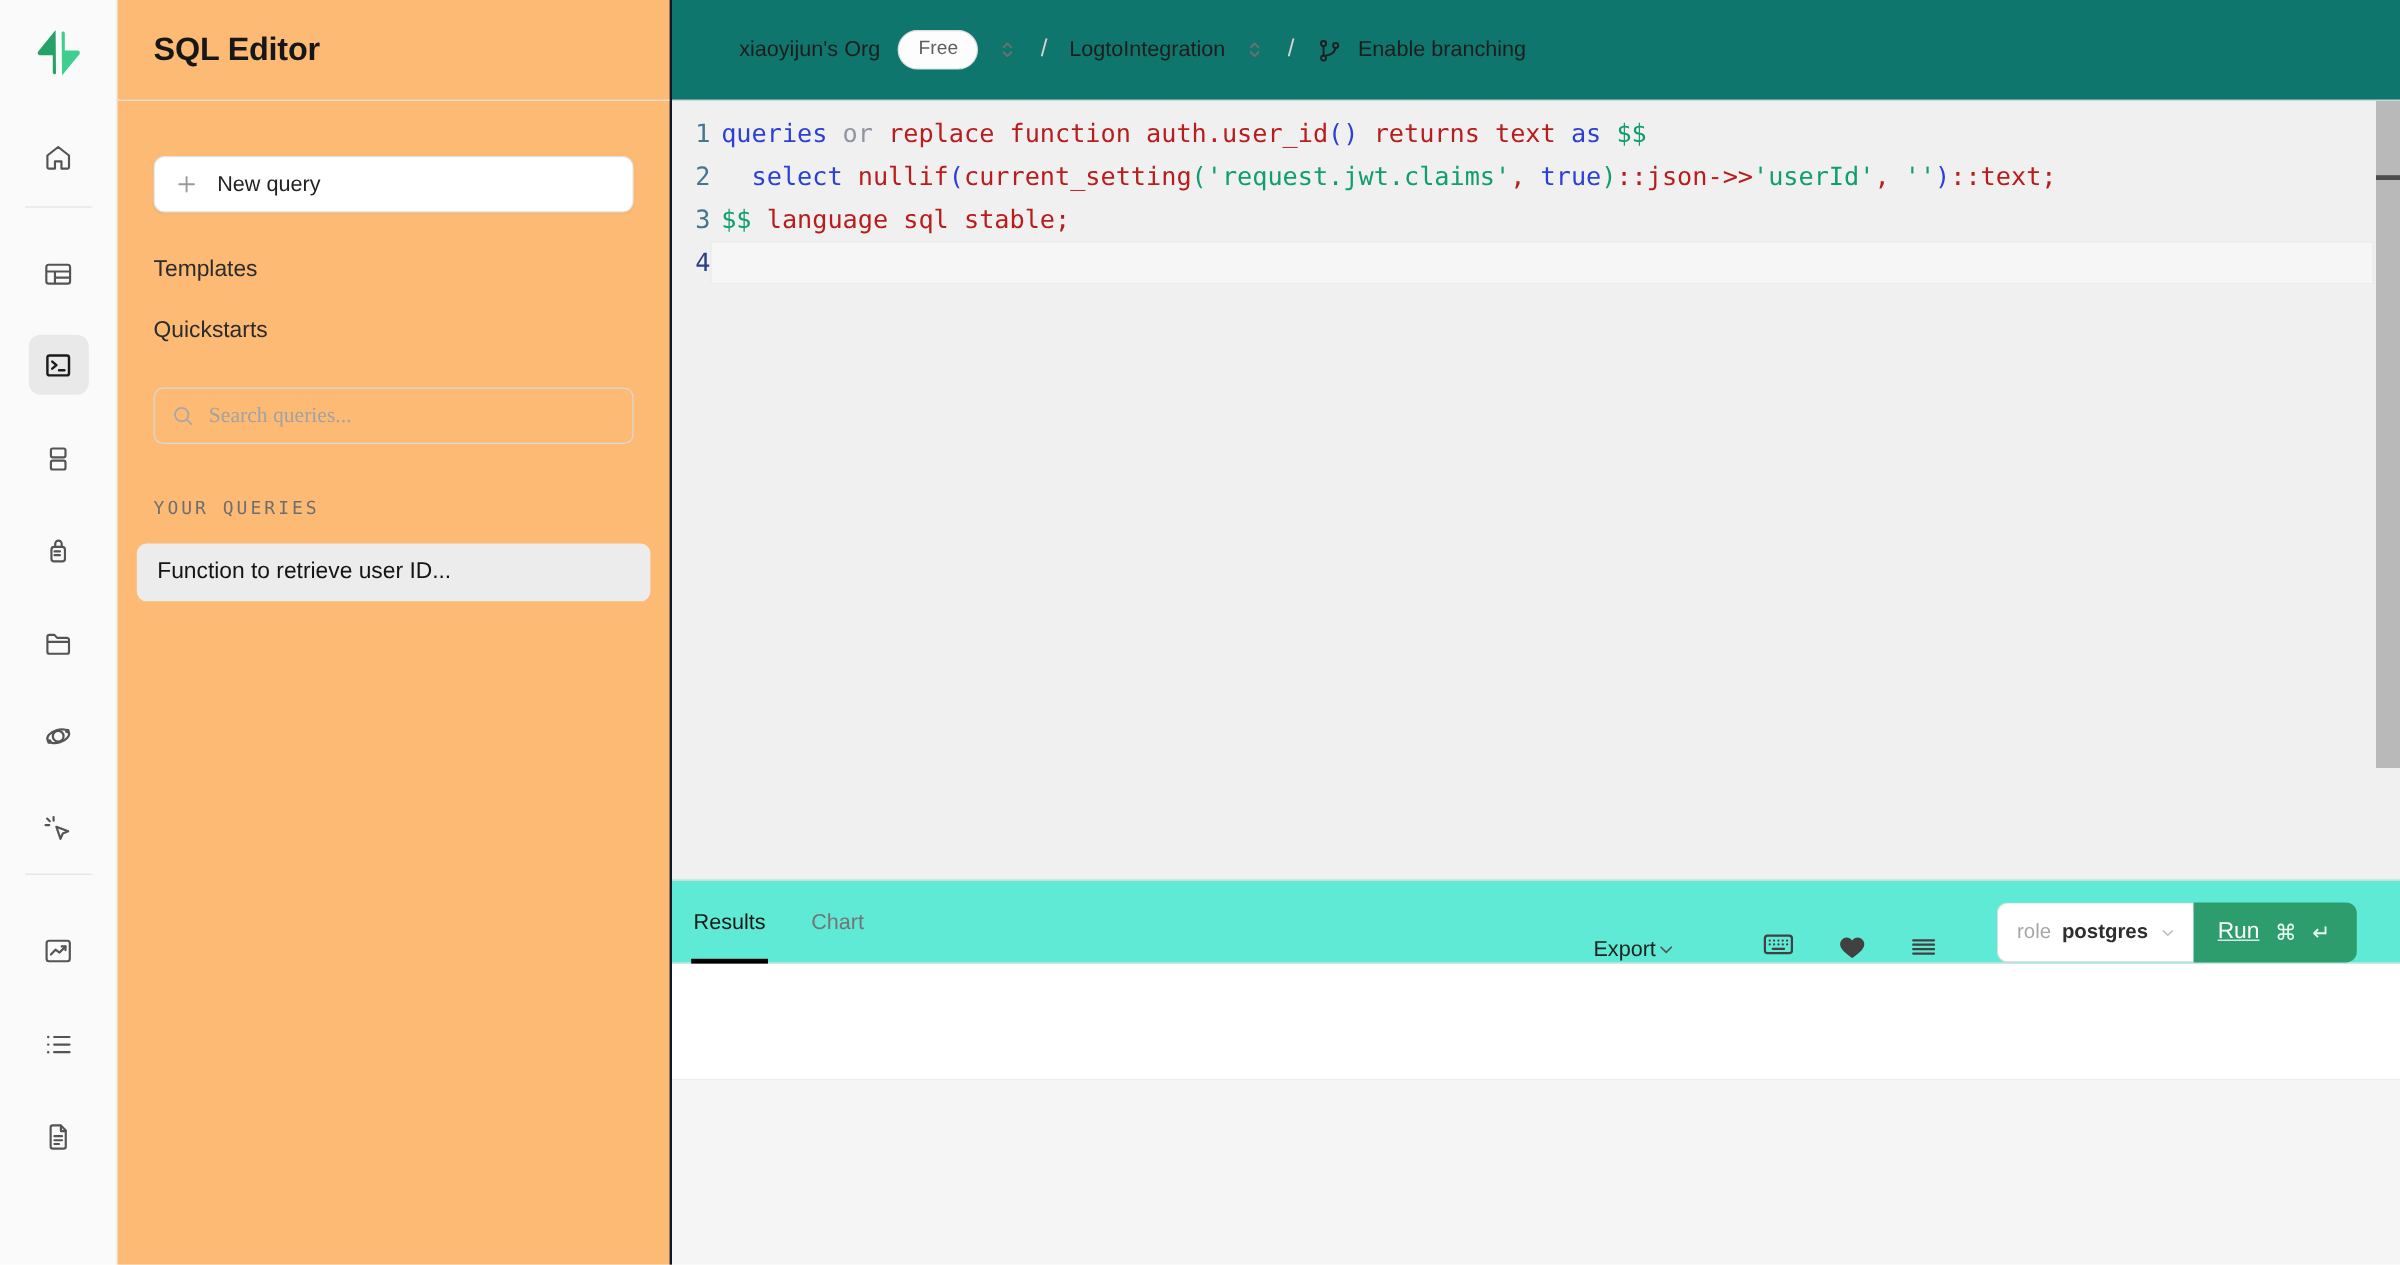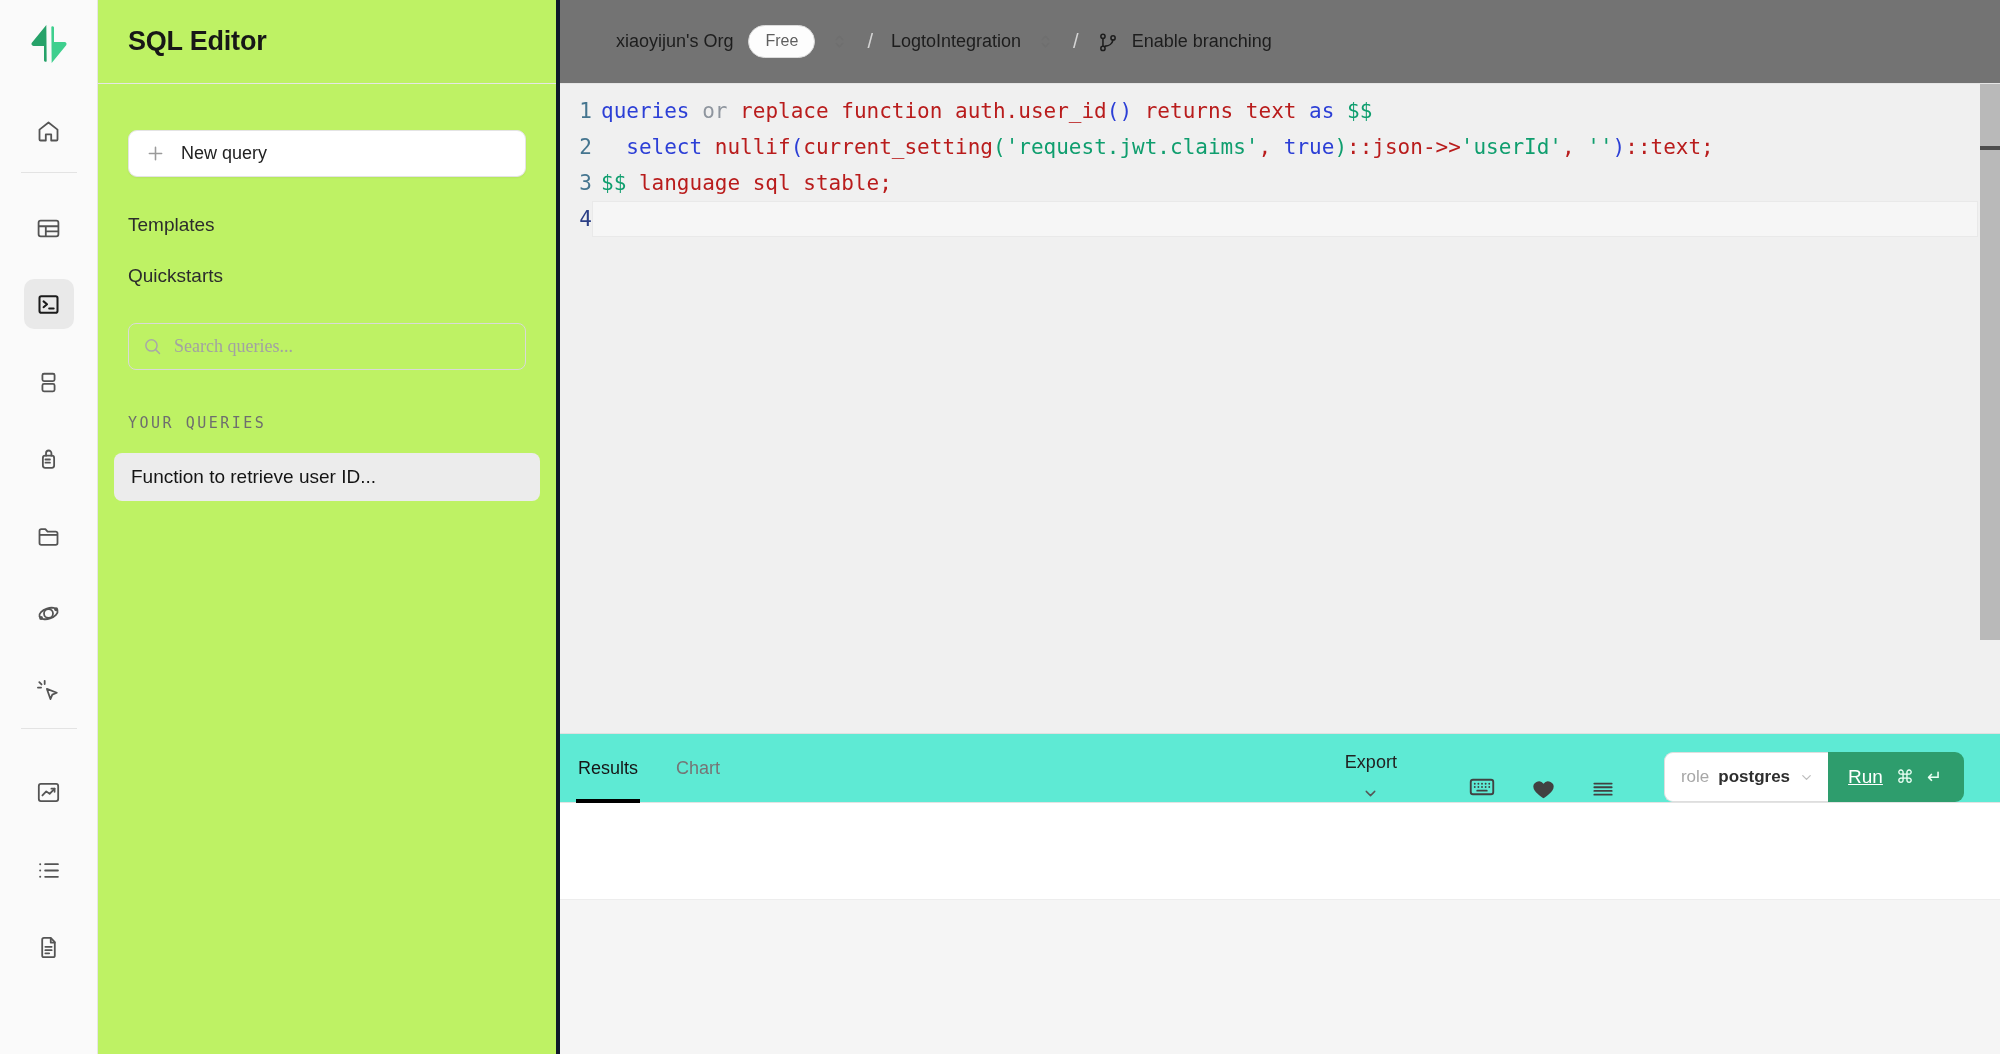--- a/index.html
+++ b/index.html
@@ -11,21 +11,21 @@
   .rail { position:absolute; left:0; top:0; bottom:0; width:98px; background:#fafafa;
           border-right:1px solid #e6e6e6; display:flex; flex-direction:column; align-items:center; }
   .rail .logo { width:44px; height:44px; margin-top:22px; display:flex; align-items:center; justify-content:center; cursor:pointer; }
   .rail-btn { width:50px; height:50px; border-radius:10px; display:flex; align-items:center; justify-content:center;
               color:#545454; cursor:pointer; }
   .rail-btn svg { width:27px; height:27px; }
   .rail-btn.active { background:#e9e9e9; color:#1b1b1b; }
   .rail-div { width:56px; height:1px; background:#e3e3e3; }
 
   
-  .sidebar { position:absolute; left:98px; top:0; bottom:0; width:462px; background:#bef264; border-right:4px solid #0f172a; }
+  .sidebar { position:absolute; left:98px; top:0; bottom:0; width:462px; background:#fdba74; border-right:2px solid #0f172a; }
   .sidebar-header { height:84px; border-bottom:1px solid #e6e6e6; display:flex; align-items:center; padding-left:30px; }
   .page-title { font-size:27px; font-weight:700; color:#171717; letter-spacing:-0.2px; }
   .sidebar-body { padding:0 30px; }
   .new-query-btn { margin-top:46px; height:47px; width:100%; background:#fff; border:1px solid #e4e4e4; border-radius:9px;
                    box-shadow:0 1px 2px rgba(0,0,0,0.05); display:flex; align-items:center; gap:15px; padding-left:16px; cursor:pointer; }
   .new-query-btn .plus { color:#9a9a9a; display:flex; }
   .new-query-btn .lbl { font-size:18px; color:#222; font-weight:500; }
   .side-link { margin-top:37px; font-size:19px; color:#2c2c2c; cursor:pointer; width:max-content; }
   .side-link + .side-link { margin-top:29px; }
   .search-box { margin-top:36px; height:47px; border:1px solid #d9d9d9; border-radius:8px; display:flex; align-items:center;
@@ -34,21 +34,21 @@
                       font-family:Liberation Serif, serif; }
   .search-box input::placeholder { color:#a2a2a2; }
   .section-label { margin-top:44px; font-family:"DejaVu Sans Mono", monospace; font-size:15px; color:#6e6e6e; letter-spacing:2.5px; }
   .query-list { margin:21px -14px 0; }
   .query-item { height:48px; border-radius:8px; display:flex; align-items:center; padding-left:17px; font-size:19px;
                 color:#141414; cursor:pointer; white-space:nowrap; overflow:hidden; }
   .query-item.selected { background:#ececec; }
 
   
   .main { position:absolute; left:560px; right:0; top:0; bottom:0; }
-  .topbar { position:absolute; left:0; right:0; top:0; height:84px; background:#737373; border-bottom:1px solid #e6e6e6;
+  .topbar { position:absolute; left:0; right:0; top:0; height:84px; background:#0f766e; border-bottom:1px solid #e6e6e6;
             display:flex; align-items:center; padding-left:56px; }
   .crumb { display:flex; align-items:center; gap:15px; cursor:pointer; }
   .crumb-label { font-size:18px; color:#1d1d1d; }
   .plan-pill { border:1px solid #dcdcdc; background:#fdfdfd; border-radius:999px; padding:6px 16px 7px; font-size:16px; color:#5f5f5f; }
   .updown { color:#6f6f6f; display:flex; }
   .crumb-sep { font-size:20px; color:#d4d4d4; margin:0 18px; }
   .branch-btn { display:flex; align-items:center; gap:13px; cursor:pointer; color:#1d1d1d; }
   .branch-btn .lbl { font-size:18px; }
 
   
@@ -70,21 +70,21 @@
   .vscroll .marker { position:absolute; left:0; right:0; top:62px; height:4px; background:#4d4d4d; }
 
   
   .results-bar { position:absolute; left:0; right:0; top:733px; height:70px; background:#5eead4;
                  border-top:1px solid #e0e0e0; border-bottom:1px solid #e3e3e3; display:flex; align-items:flex-end; padding:0 36px 0 16px; }
   .tab { height:100%; display:flex; align-items:center; padding:0 2px; margin-right:34px; font-size:18px; color:#757575;
          position:relative; cursor:pointer; }
   .tab.active { color:#161616; }
   .tab.active::after { content:""; position:absolute; left:0; right:0; bottom:-1px; height:4px; background:#000; }
   .bar-spacer { flex:1; }
-  .export-btn { display:flex; align-items:center; gap:12px; font-size:18px; color:#222; cursor:pointer; margin-right:70px;flex-direction:column; }
+  .export-btn { display:flex; align-items:center; font-size:18px; color:#222; cursor:pointer; margin-right:70px; }
   .export-btn .chev { color:#555; display:flex; }
   .icon-btn { color:#414141; display:flex; align-items:center; justify-content:center; cursor:pointer; margin-right:34px; }
   .run-group { display:flex; align-items:stretch; height:50px; margin-left:8px; }
   .role-select { display:flex; align-items:center; gap:9px; background:#fff; border:1px solid #dedede; border-right:none;
                  border-radius:9px 0 0 9px; padding:0 14px 0 16px; cursor:pointer; }
   .role-select .muted { font-size:17px; color:#a7a7a7; }
   .role-select .val { font-size:17px; color:#2e2e2e; font-weight:600; }
   .role-select .chev { color:#bdbdbd; display:flex; }
   .run-btn { background:#2e9d6d; border-radius:9px 9px 9px 9px; border-top-left-radius:0; border-bottom-left-radius:0;
              display:flex; align-items:center; gap:13px; padding:0 18px 0 20px; cursor:pointer; }

